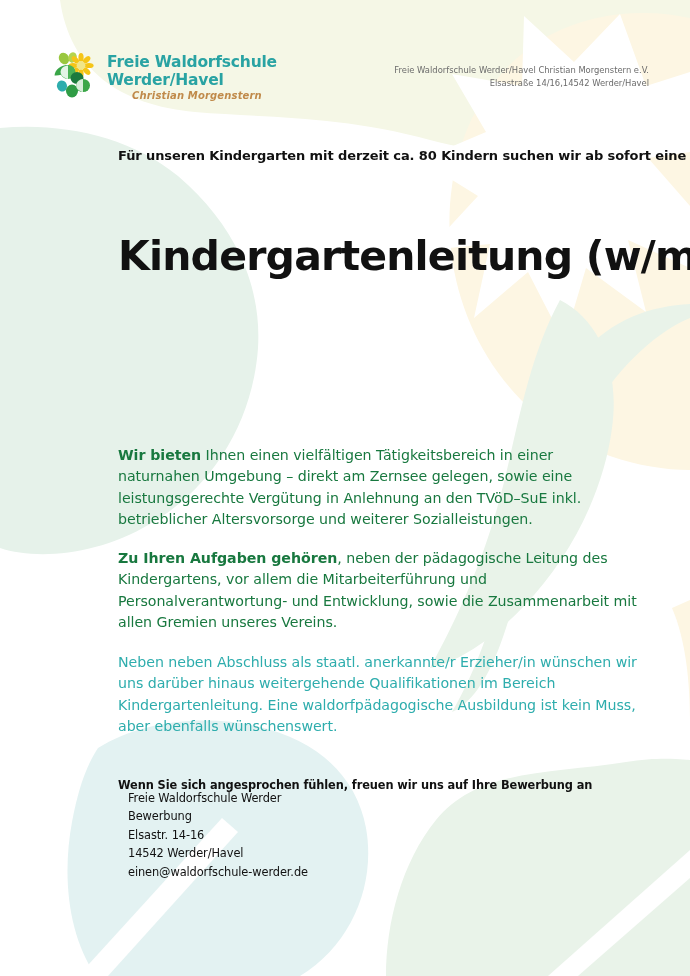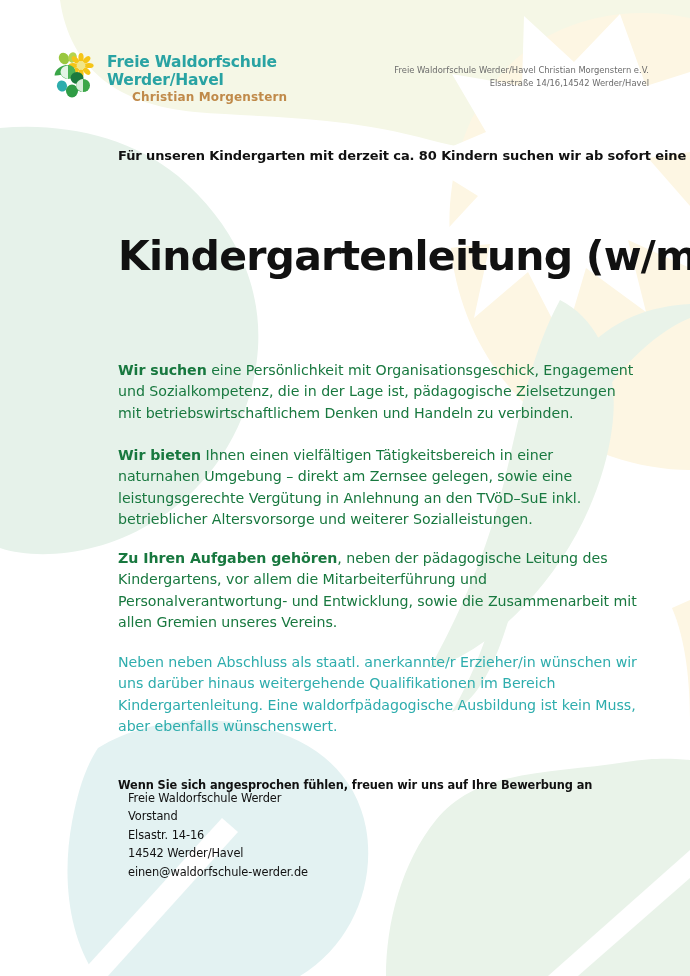--- a/index.html
+++ b/index.html
@@ -52,27 +52,28 @@
     font-family: "DejaVu Sans", sans-serif;
     font-size: 15.5px;
     font-weight: bold;
     color: #29a3a3;
     line-height: 1.13;
     letter-spacing: -0.2px;
     white-space: nowrap;
   }
   .logo-line3 {
     font-family: "DejaVu Sans", sans-serif;
-    font-size: 12px;
+    font-size: 10px;
     font-weight: bold;
     color: #c08a4a;
     letter-spacing: 0.15px;
     margin-top: 1px;
     margin-left: 25px;
     white-space: nowrap;
+    font-style: italic;
   }
 
   
   .header-address {
     position: absolute;
     right: 41px;
     top: 64px;
     text-align: right;
     font-size: 8.4px;
     line-height: 1.55;
@@ -249,32 +250,31 @@
 
     <div class="header-address">
       <div>Freie Waldorfschule Werder/Havel Christian Morgenstern e.V.</div>
       <div>Elsastraße 14/16,14542 Werder/Havel</div>
     </div>
 
     <div class="intro">Für unseren Kindergarten mit derzeit ca. 80 Kindern suchen wir ab sofort eine</div>
 
     <div class="headline">Kindergartenleitung (w/m)</div>
 
-    <div class="para p1"><b>Wir suchen</b><span> eine Persönlichkeit mit Organisationsgeschick, Engagement und Sozialkompetenz, die in der Lage ist, pädagogische Zielsetzungen mit betriebswirtschaftlichem Denken und Handeln zu verbinden.</span></div>
 
     <div class="para p2"><b>Wir bieten</b><span> Ihnen einen vielfältigen Tätigkeitsbereich in einer naturnahen Umgebung – direkt am Zernsee gelegen, sowie eine leistungsgerechte Vergütung in Anlehnung an den TVöD–SuE inkl. betrieblicher Altersvorsorge und weiterer Sozialleistungen.</span></div>
 
     <div class="para p3"><b>Zu Ihren Aufgaben gehören</b><span>, neben der pädagogische Leitung des Kindergartens, vor allem die Mitarbeiterführung und Personalverantwortung- und Entwicklung, sowie die Zusammenarbeit mit allen Gremien unseres Vereins.</span></div>
 
     <div class="para p4"><span>Neben neben Abschluss als staatl. anerkannte/r Erzieher/in wünschen wir uns darüber hinaus weitergehende Qualifikationen im Bereich Kindergartenleitung. Eine waldorfpädagogische Ausbildung ist kein Muss, aber ebenfalls wünschenswert.</span></div>
 
     <div class="closing">Wenn Sie sich angesprochen fühlen, freuen wir uns auf Ihre Bewerbung an</div>
 
     <div class="contact">
       <div>Freie Waldorfschule Werder</div>
-      <div>Vorstand</div>
+      <div>Bewerbung</div>
       <div>Elsastr. 14-16</div>
       <div>14542 Werder/Havel</div>
       <div>einen@waldorfschule-werder.de</div>
     </div>
 
   </div>
 </div>
 
 </body></html>

